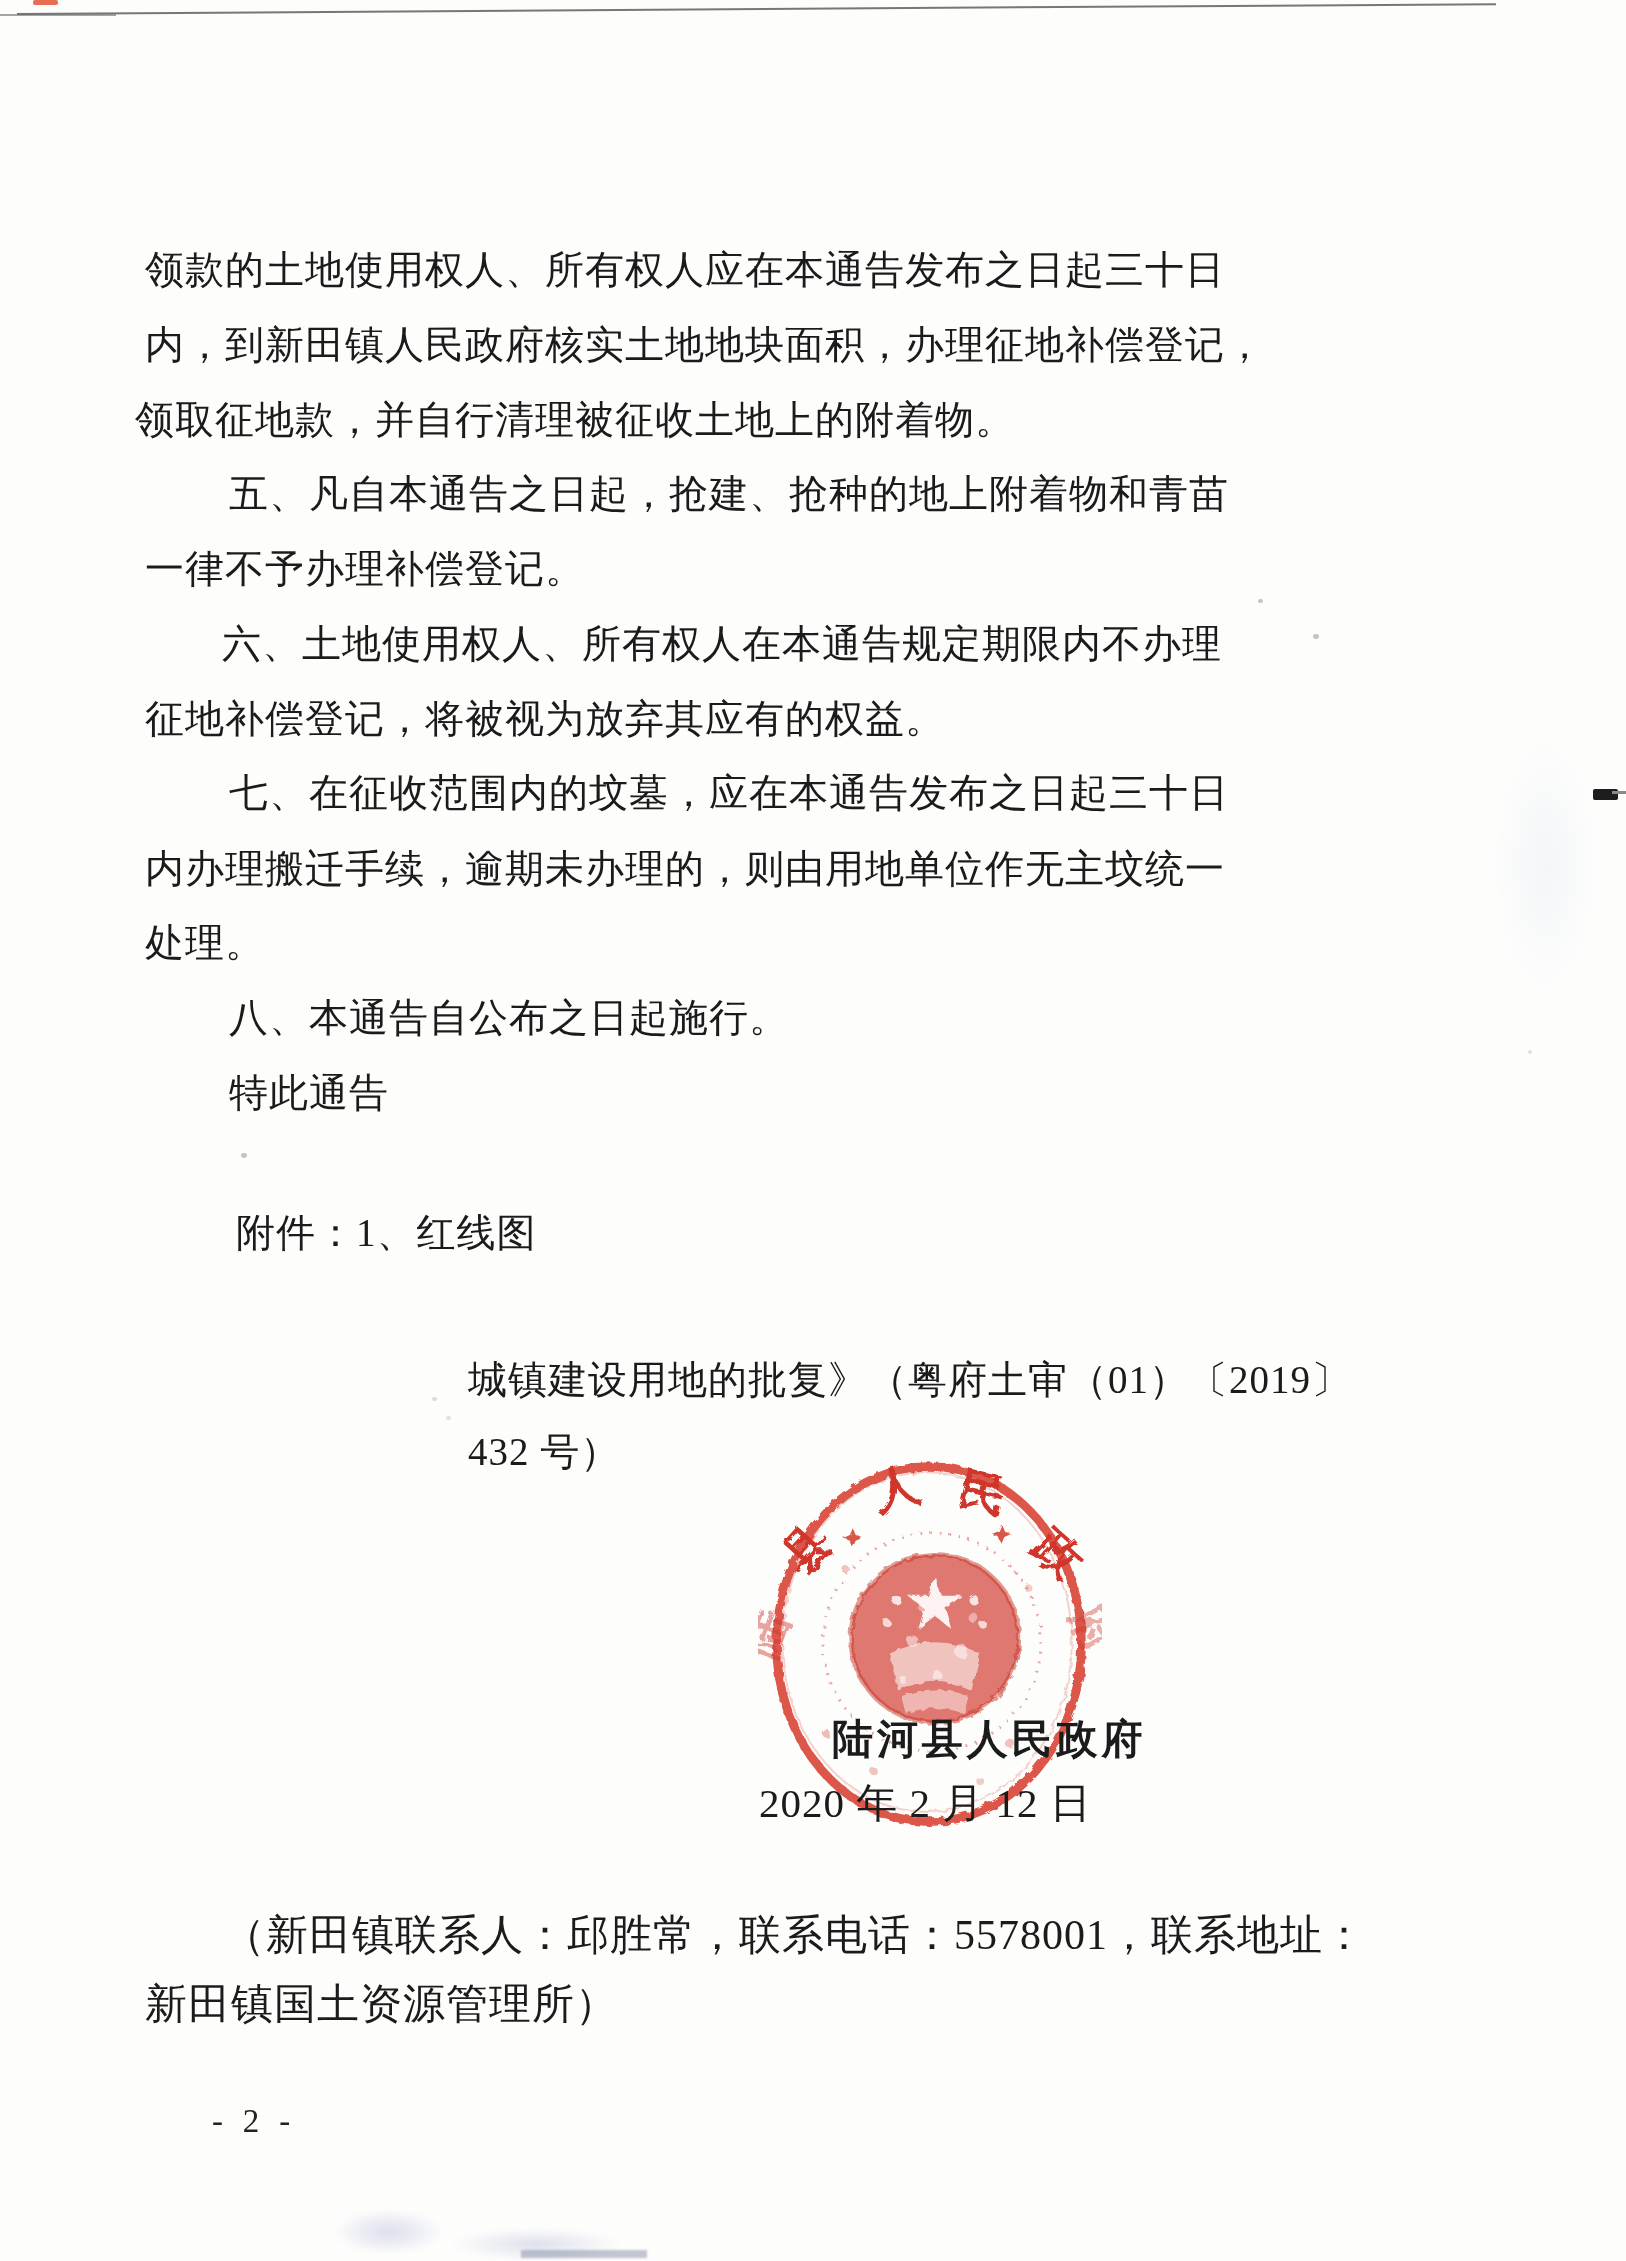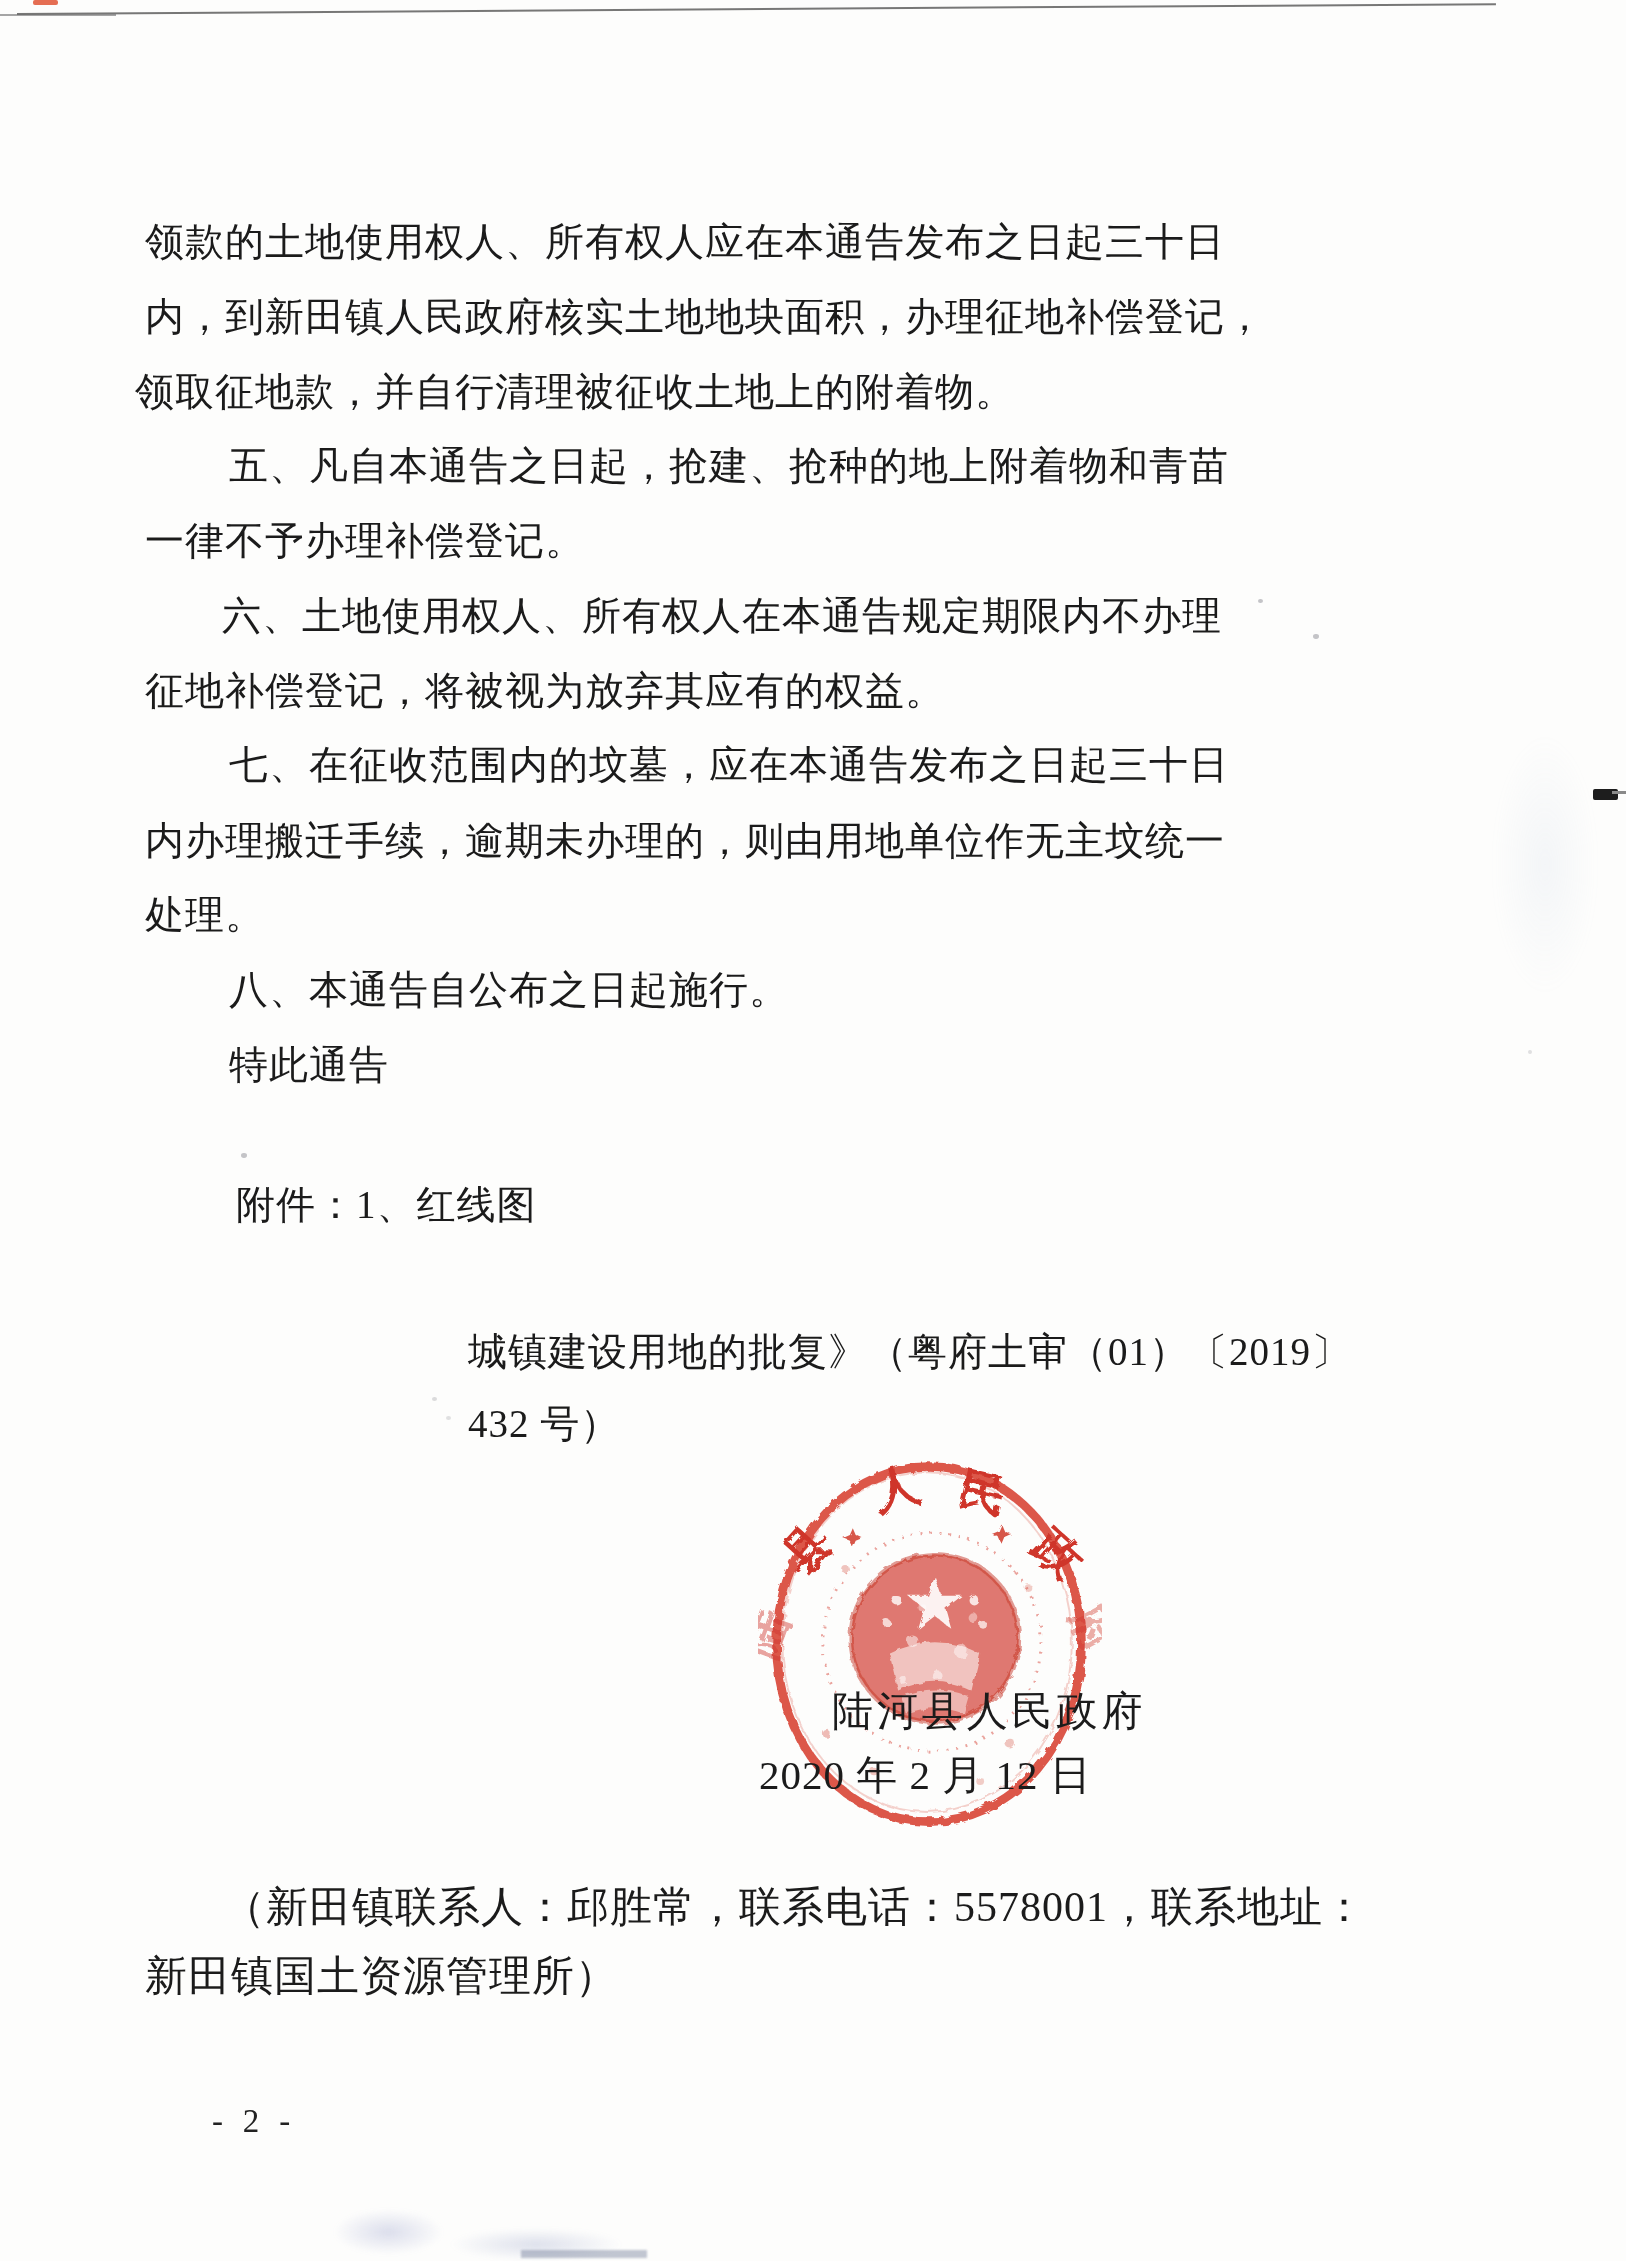--- a/index.html
+++ b/index.html
@@ -11,22 +11,23 @@
     font-family:"Liberation Serif","DejaVu Serif",serif;
     color:#1b1b1b;
   }
   .line{
     position:absolute;
     white-space:pre;
     font-size:39px;
     line-height:1.15;
     letter-spacing:1px;
     z-index:3;
+    margin-top:28px;
   }
-  .sig{font-size:41px;letter-spacing:3.9px;}
+  .sig{font-size:41px;letter-spacing:3.9px;font-weight:bold;}
   .date{font-size:41px;letter-spacing:1px;}
   .contact{font-size:42px;}
   .pagenum{
     position:absolute;
     font-size:33px;
     letter-spacing:5.8px;
     color:#222;
     z-index:3;
   }
   .seal{

